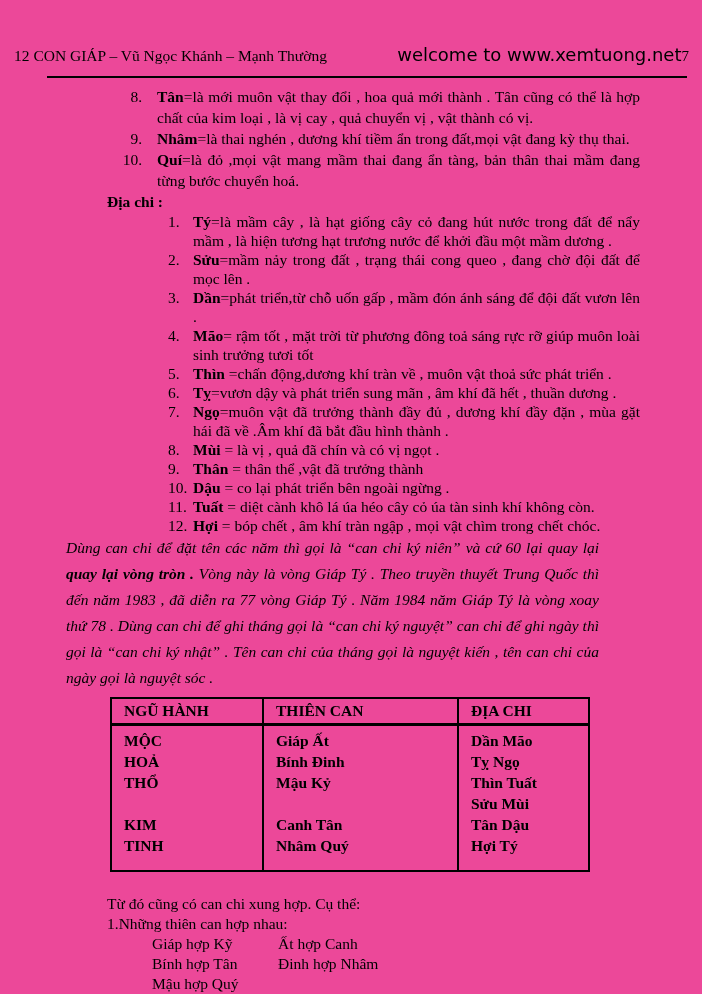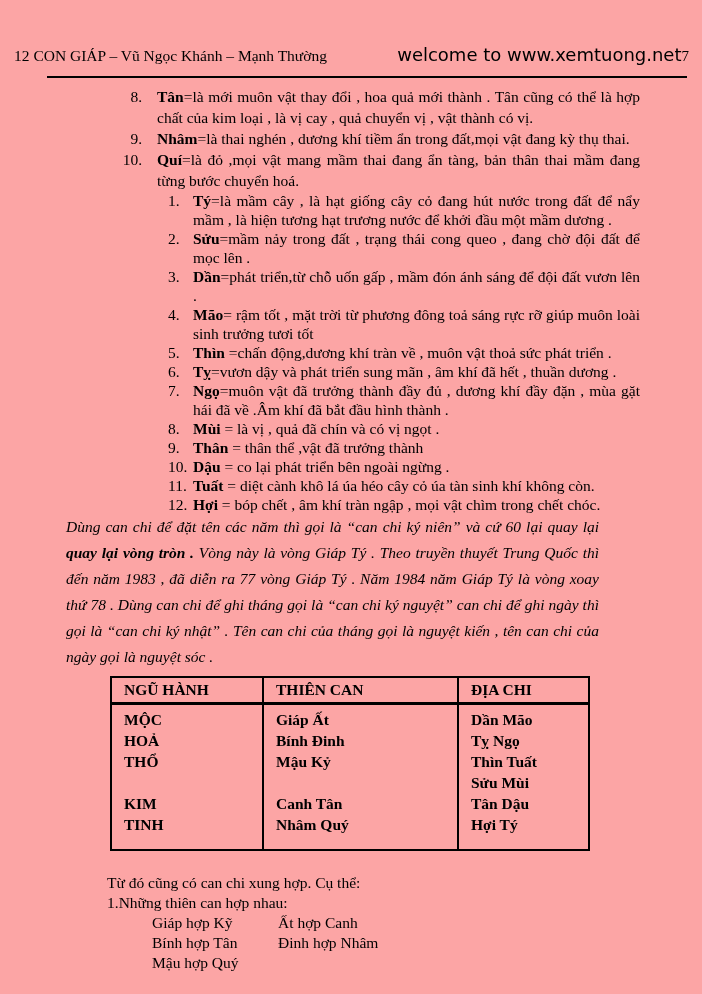--- a/index.html
+++ b/index.html
@@ -1,19 +1,19 @@
 <!DOCTYPE html>
 <html><head>
 <meta charset="utf-8">
 <style>
   html,body{margin:0;padding:0;background:#888;}
   .page{
     position:relative;
     width:702px;height:994px;
-    background:#fca5a5;
+    background:#ec4899;
     color:#000;
     font-family:"Liberation Serif",serif;
     font-size:15.5px;
     overflow:hidden;
     margin:0 auto;
   }
   .page-header{
     position:absolute;top:44px;left:14px;right:13px;
     display:flex;justify-content:space-between;align-items:baseline;
   }
@@ -84,20 +84,21 @@
     </div>
     <div class="li1">
       <span class="num">9.</span>
       <span class="txt"><b>Nhâm</b><span>=là thai nghén , dương khí tiềm ẩn trong đất,mọi vật đang kỳ thụ thai.</span></span>
     </div>
     <div class="li1">
       <span class="num">10.</span>
       <span class="txt"><b>Quí</b><span>=là đỏ ,mọi vật mang mầm thai đang ẩn tàng, bản thân thai mầm đang từng bước chuyển hoá.</span></span>
     </div>
 
+    <div class="heading">Địa chi :</div>
 
     <div class="li2">
       <span class="num">1.</span>
       <span class="txt"><b>Tý</b><span>=là mầm cây , là hạt giống cây cỏ đang hút nước trong đất để nẩy mầm , là hiện tương hạt trương nước để khởi đầu một mầm dương .</span></span>
     </div>
     <div class="li2">
       <span class="num">2.</span>
       <span class="txt"><b>Sửu</b><span>=mầm nảy trong đất , trạng thái cong queo , đang chờ đội đất để mọc lên .</span></span>
     </div>
     <div class="li2">

